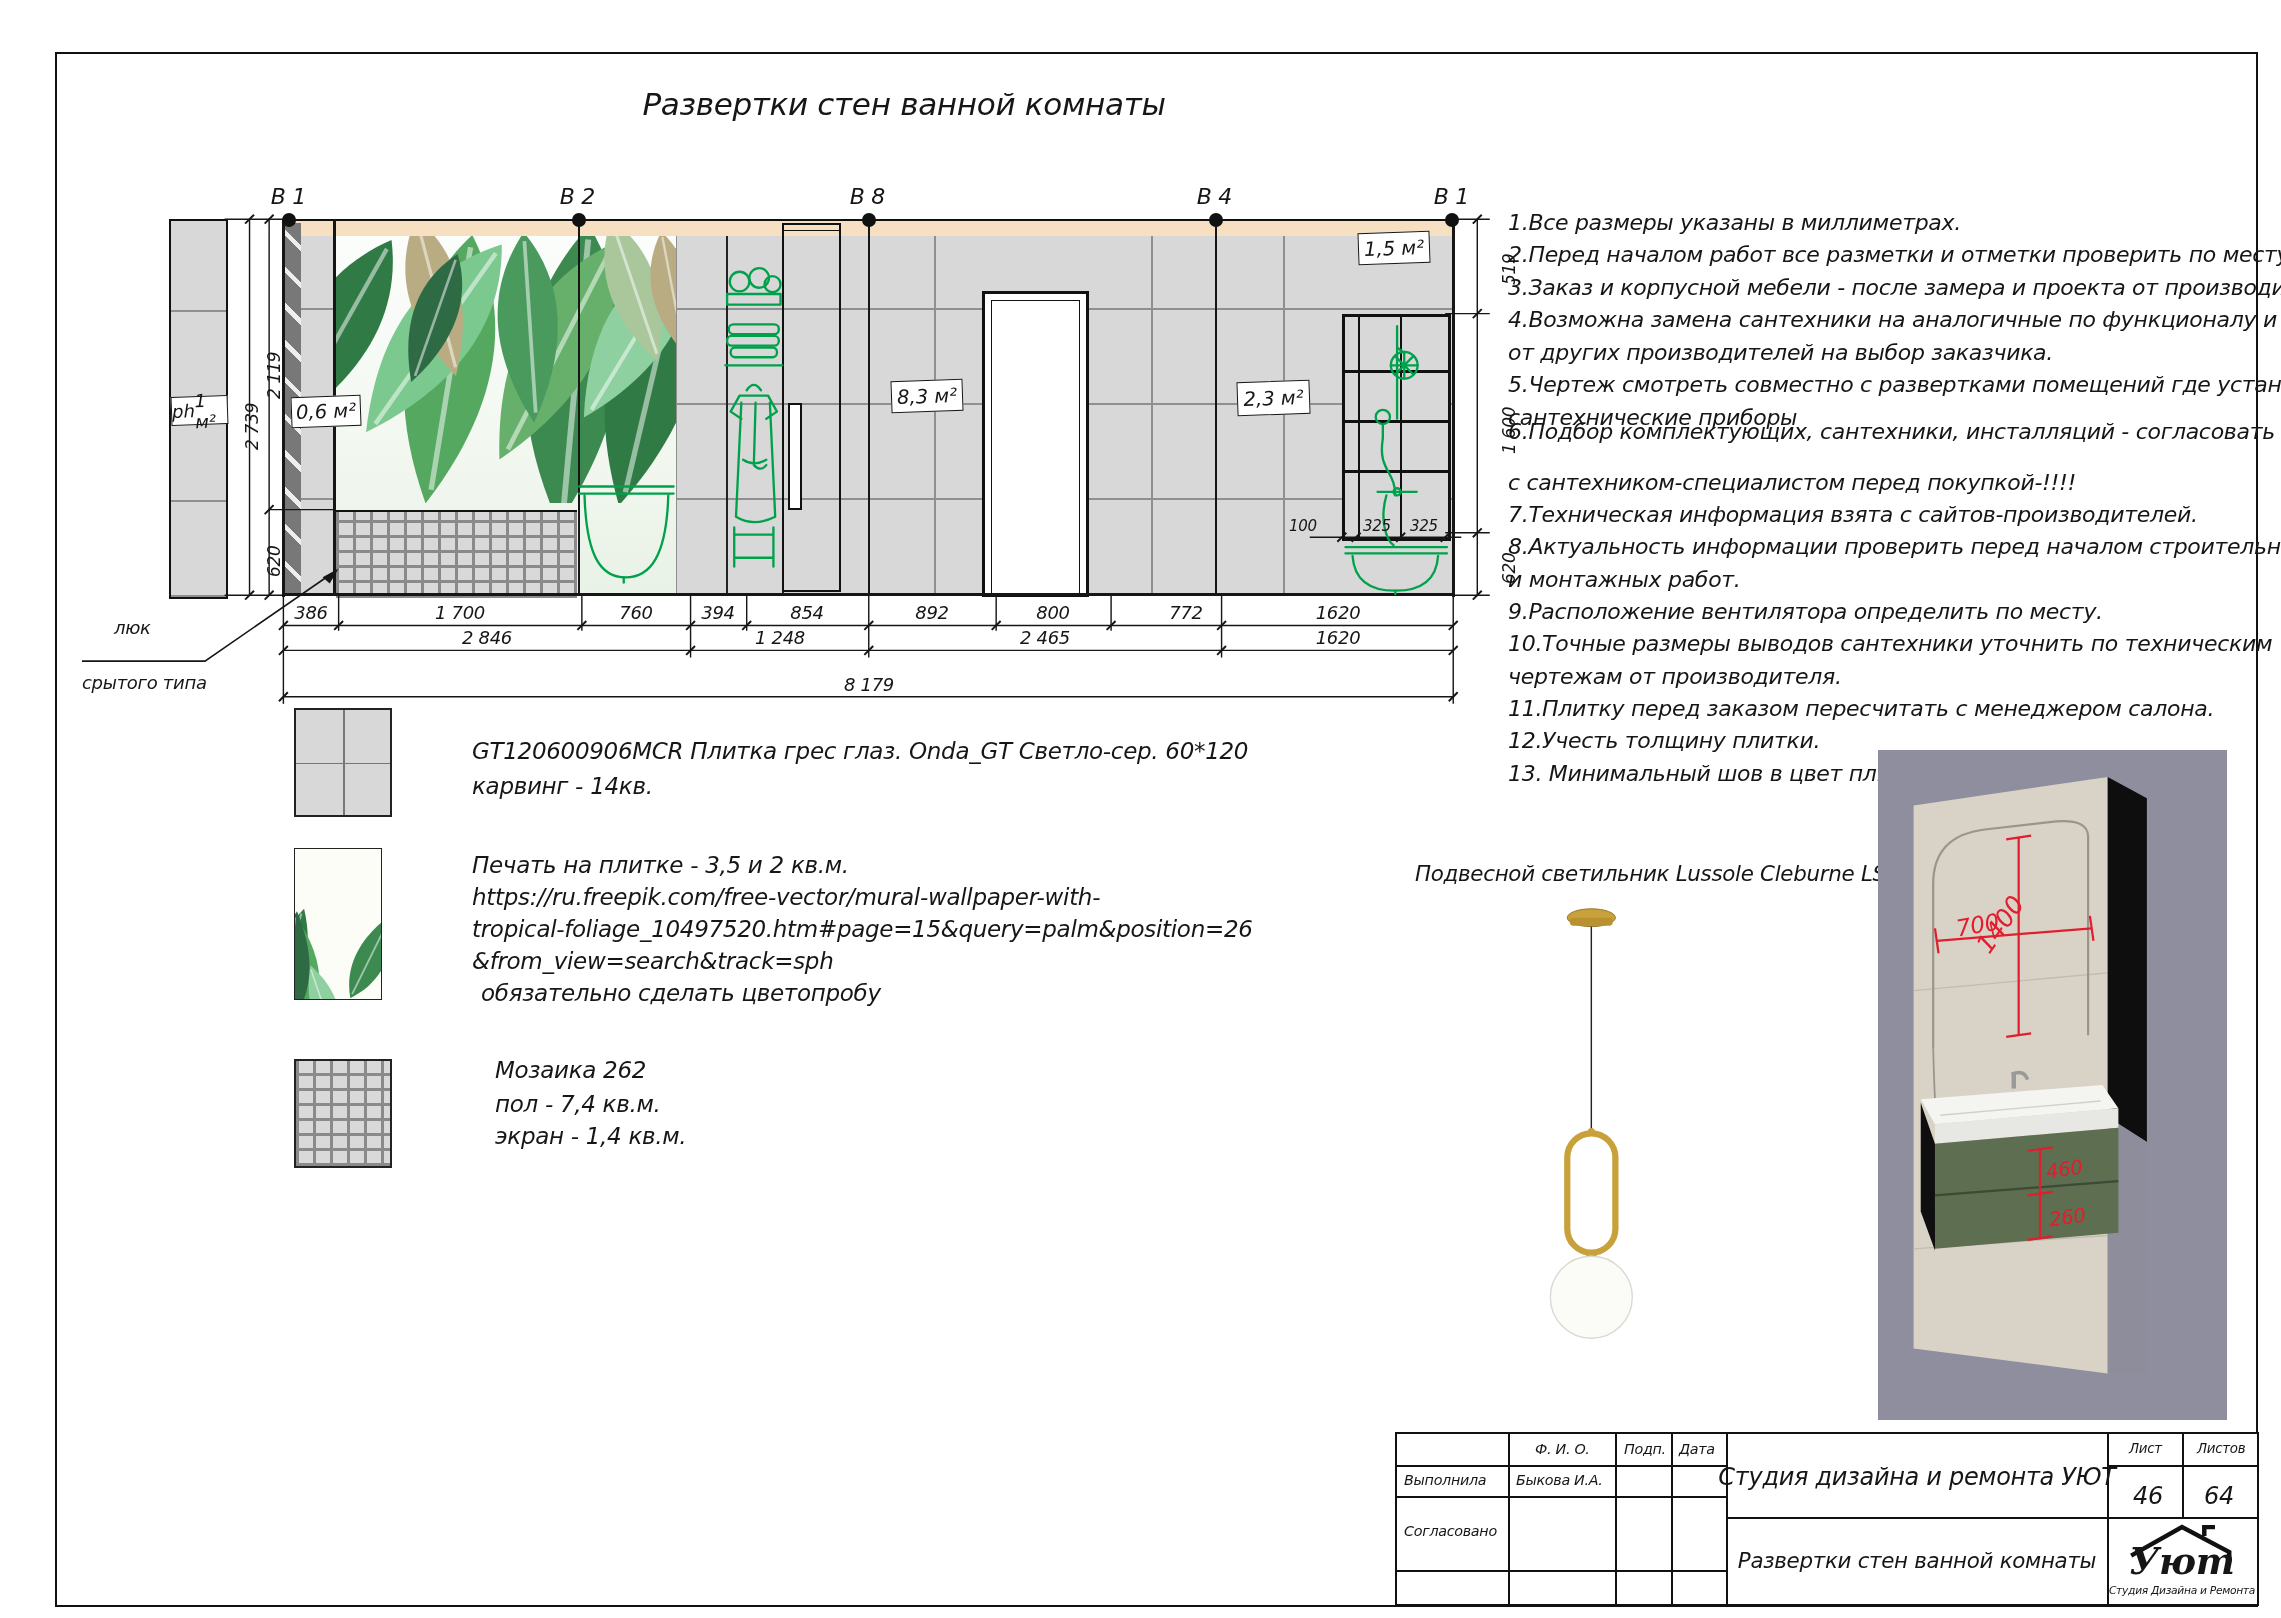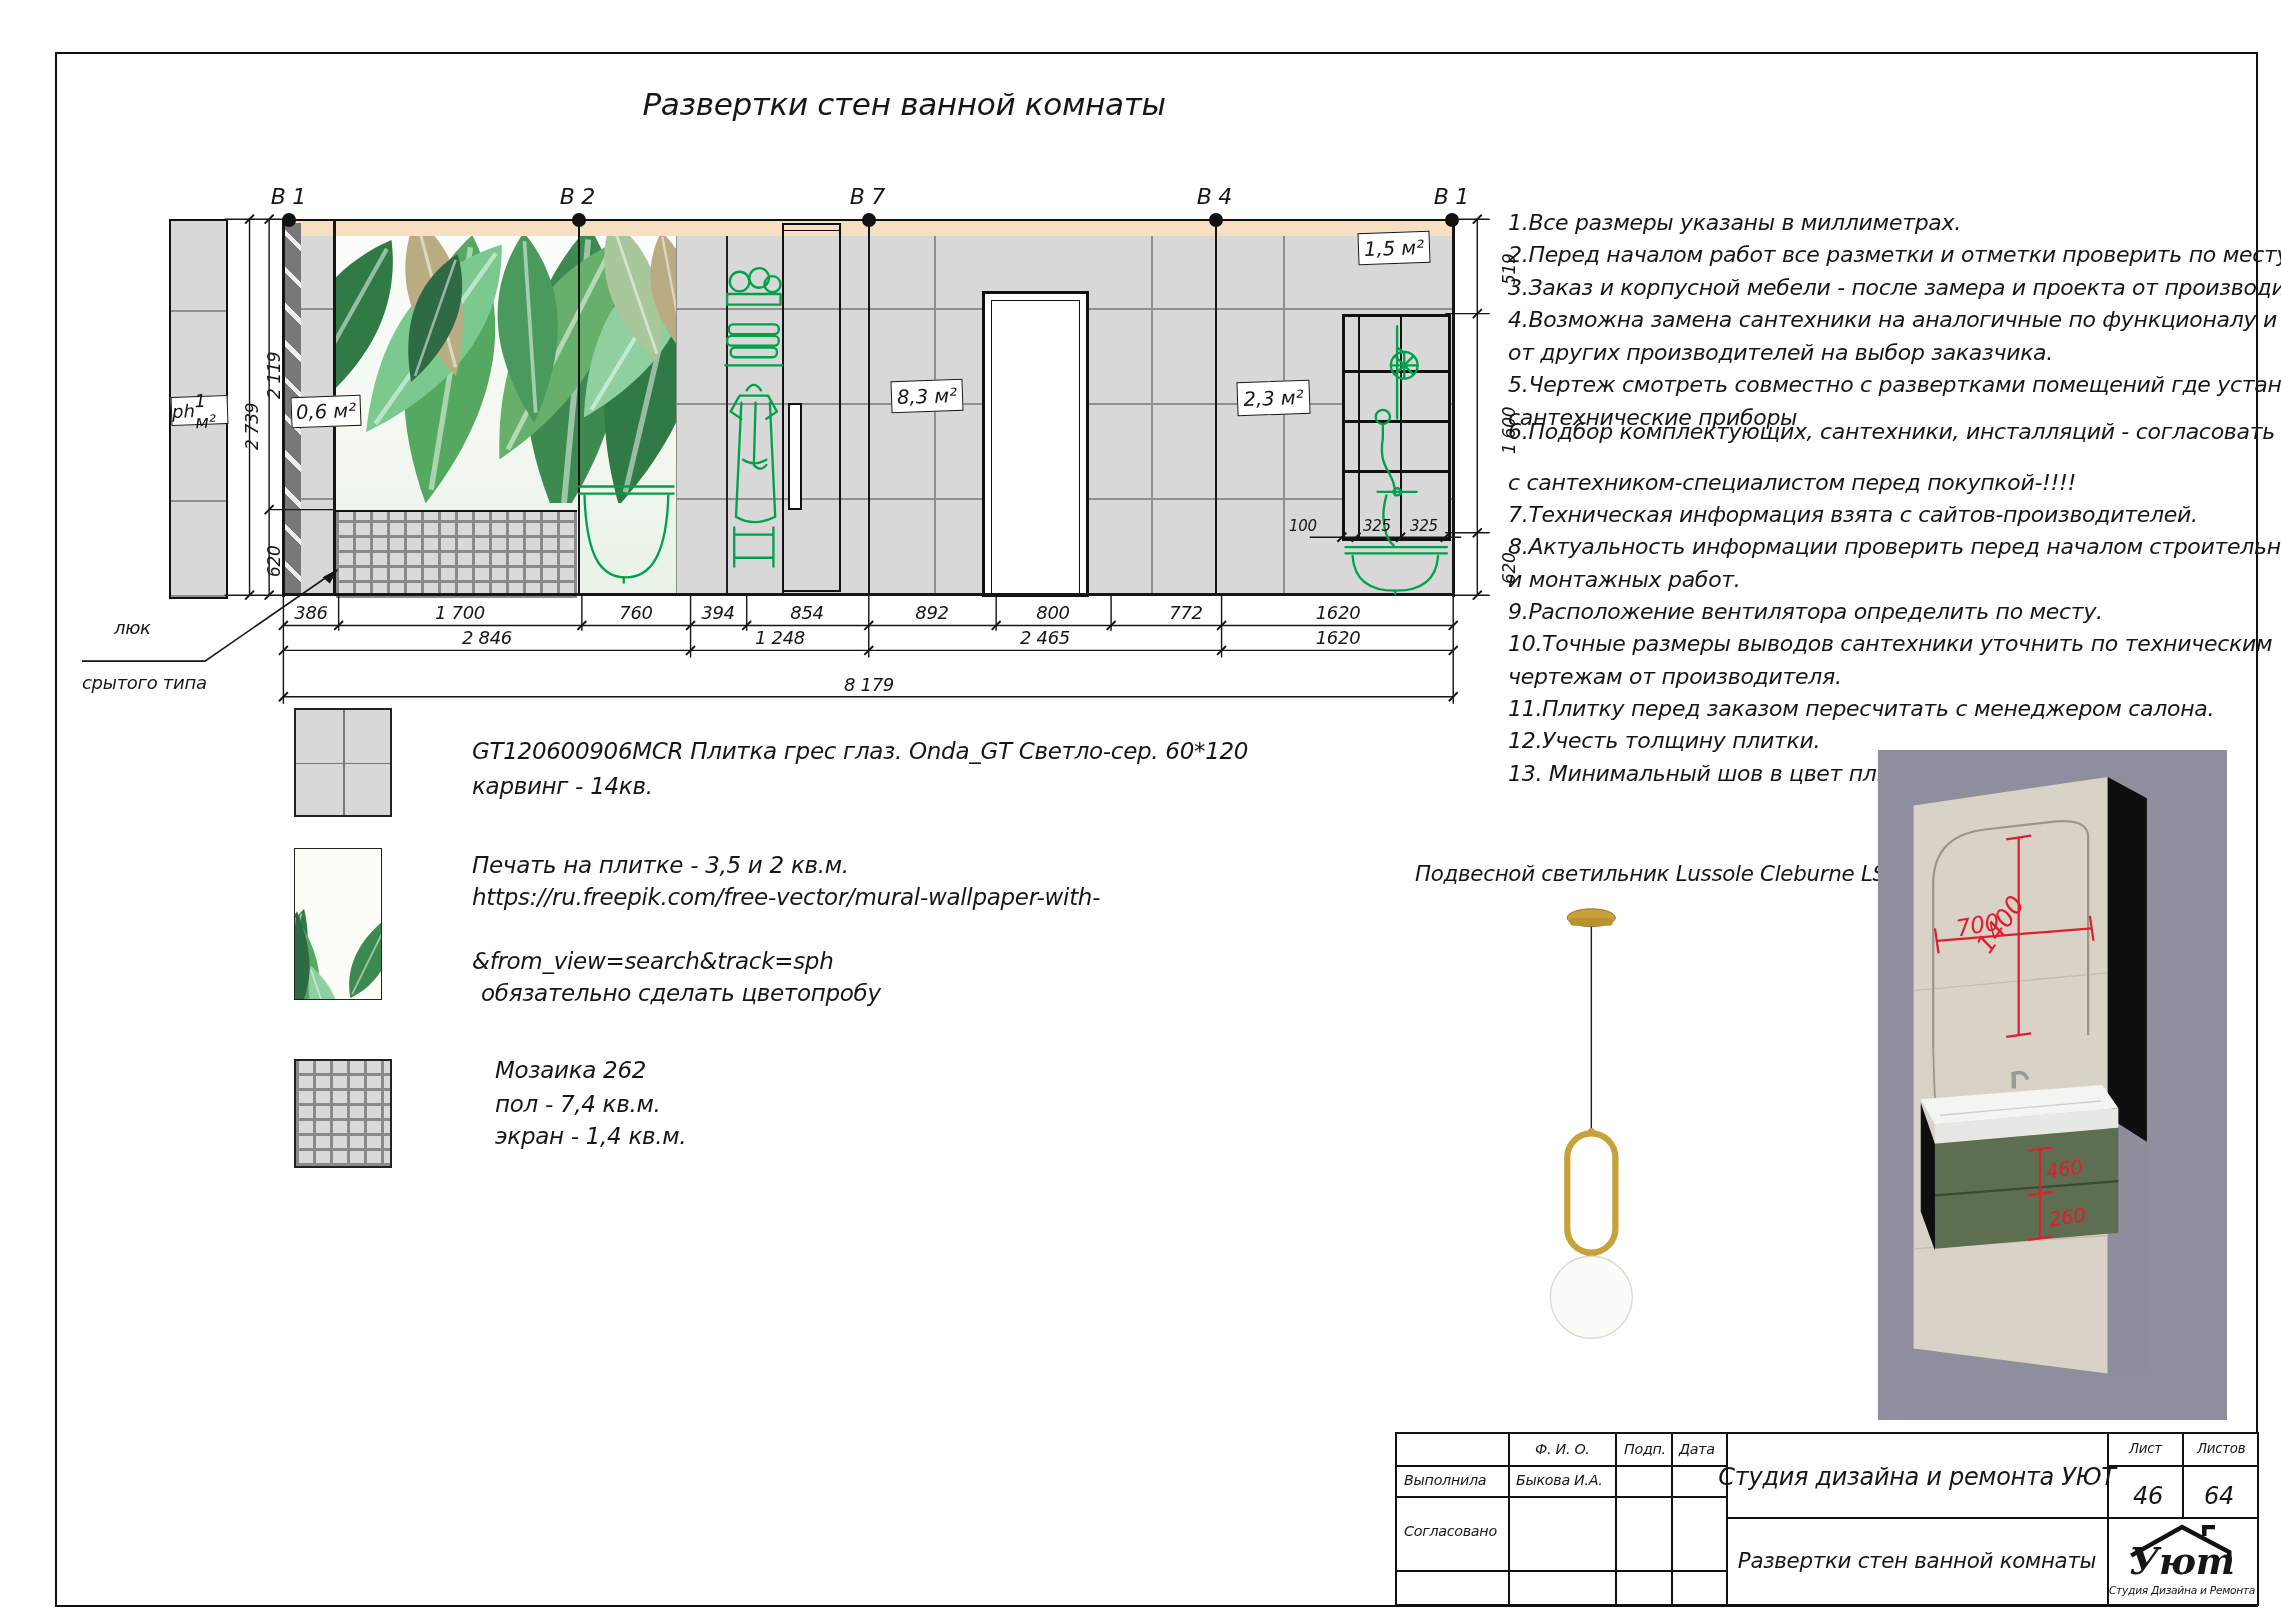--- a/index.html
+++ b/index.html
@@ -123,21 +123,21 @@
   <div class="line" style="left:868px;top:219px;width:1.8px;height:376px;"></div>
   <div class="line" style="left:1215px;top:219px;width:1.8px;height:376px;"></div>
 
   <div class="dot" style="left:282px;top:213px;"></div>
   <div class="dot" style="left:572px;top:213px;"></div>
   <div class="dot" style="left:862px;top:213px;"></div>
   <div class="dot" style="left:1209px;top:213px;"></div>
   <div class="dot" style="left:1445px;top:213px;"></div>
   <div class="t marker" style="left:290px;top:184px;">В 1</div>
   <div class="t marker" style="left:579px;top:184px;">В 2</div>
-  <div class="t marker" style="left:869px;top:184px;">В 7</div>
+  <div class="t marker" style="left:869px;top:184px;">В 8</div>
   <div class="t marker" style="left:1216px;top:184px;">В 4</div>
   <div class="t marker" style="left:1453px;top:184px;">В 1</div>
 
   <svg class="b" width="2281" height="1618" viewBox="0 0 2560 1816" style="left:0;top:0;pointer-events:none;">
     <g stroke="#161616" stroke-width="1.6" fill="none">
 
       <line x1="280" y1="246" x2="280" y2="668"></line>
       <line x1="302" y1="246" x2="302" y2="668"></line>
       <line x1="252" y1="246" x2="318" y2="246"></line>
       <line x1="302" y1="572" x2="377" y2="572"></line>
@@ -323,20 +323,21 @@
     <svg width="86" height="150" viewBox="0 0 96 168">
       <use href="#leaf" transform="translate(12,190) rotate(195 0 0) scale(0.75)" fill="#2f7a45"></use>
       <use href="#leaf" transform="translate(55,200) rotate(172 0 0) scale(0.85)" fill="#55a860"></use>
       <use href="#leaf" transform="translate(92,185) rotate(205 0 0) scale(0.7)" fill="#3c8a50"></use>
       <use href="#leaf" transform="translate(75,210) rotate(160 0 0) scale(0.6)" fill="#8fd0a0"></use>
       <use href="#leaf" transform="translate(30,215) rotate(185 0 0) scale(0.9)" fill="#2e6b45"></use>
     </svg>
   </div>
   <div class="t leg" style="left:472px;top:852px;">Печать на плитке - 3,5 и 2 кв.м.</div>
   <div class="t leg" style="left:472px;top:884px;">https://ru.freepik.com/free-vector/mural-wallpaper-with-</div>
+  <div class="t leg" style="left:472px;top:916px;">tropical-foliage_10497520.htm#page=15&amp;query=palm&amp;position=26</div>
   <div class="t leg" style="left:472px;top:948px;">&amp;from_view=search&amp;track=sph</div>
   <div class="t leg" style="left:481px;top:980px;">обязательно сделать цветопробу</div>
 
   <div class="b mosaic" style="left:294px;top:1059px;width:94px;height:105px;border:2.2px solid #222;"></div>
   <div class="t leg" style="left:495px;top:1057px;">Мозаика 262</div>
   <div class="t leg" style="left:495px;top:1091px;">пол - 7,4 кв.м.</div>
   <div class="t leg" style="left:495px;top:1123px;">экран - 1,4 кв.м.</div>
 
   <div class="t" style="left:1415px;top:861px;font-size:21.4px;">Подвесной светильник Lussole Cleburne LSP-8588</div>
 

